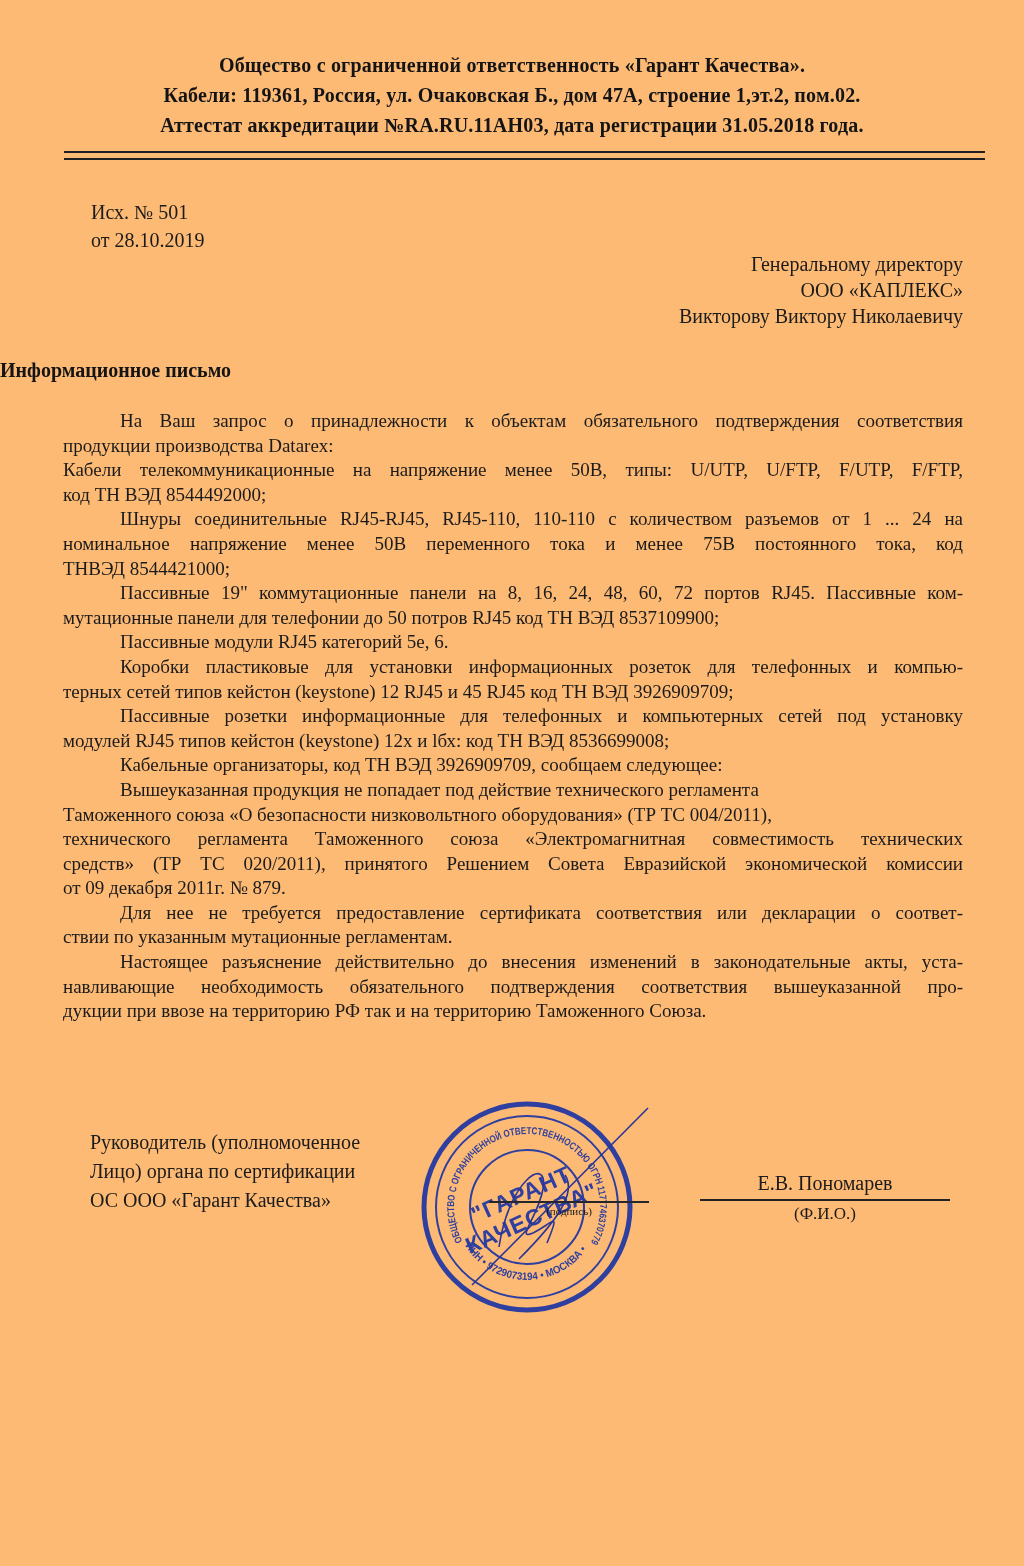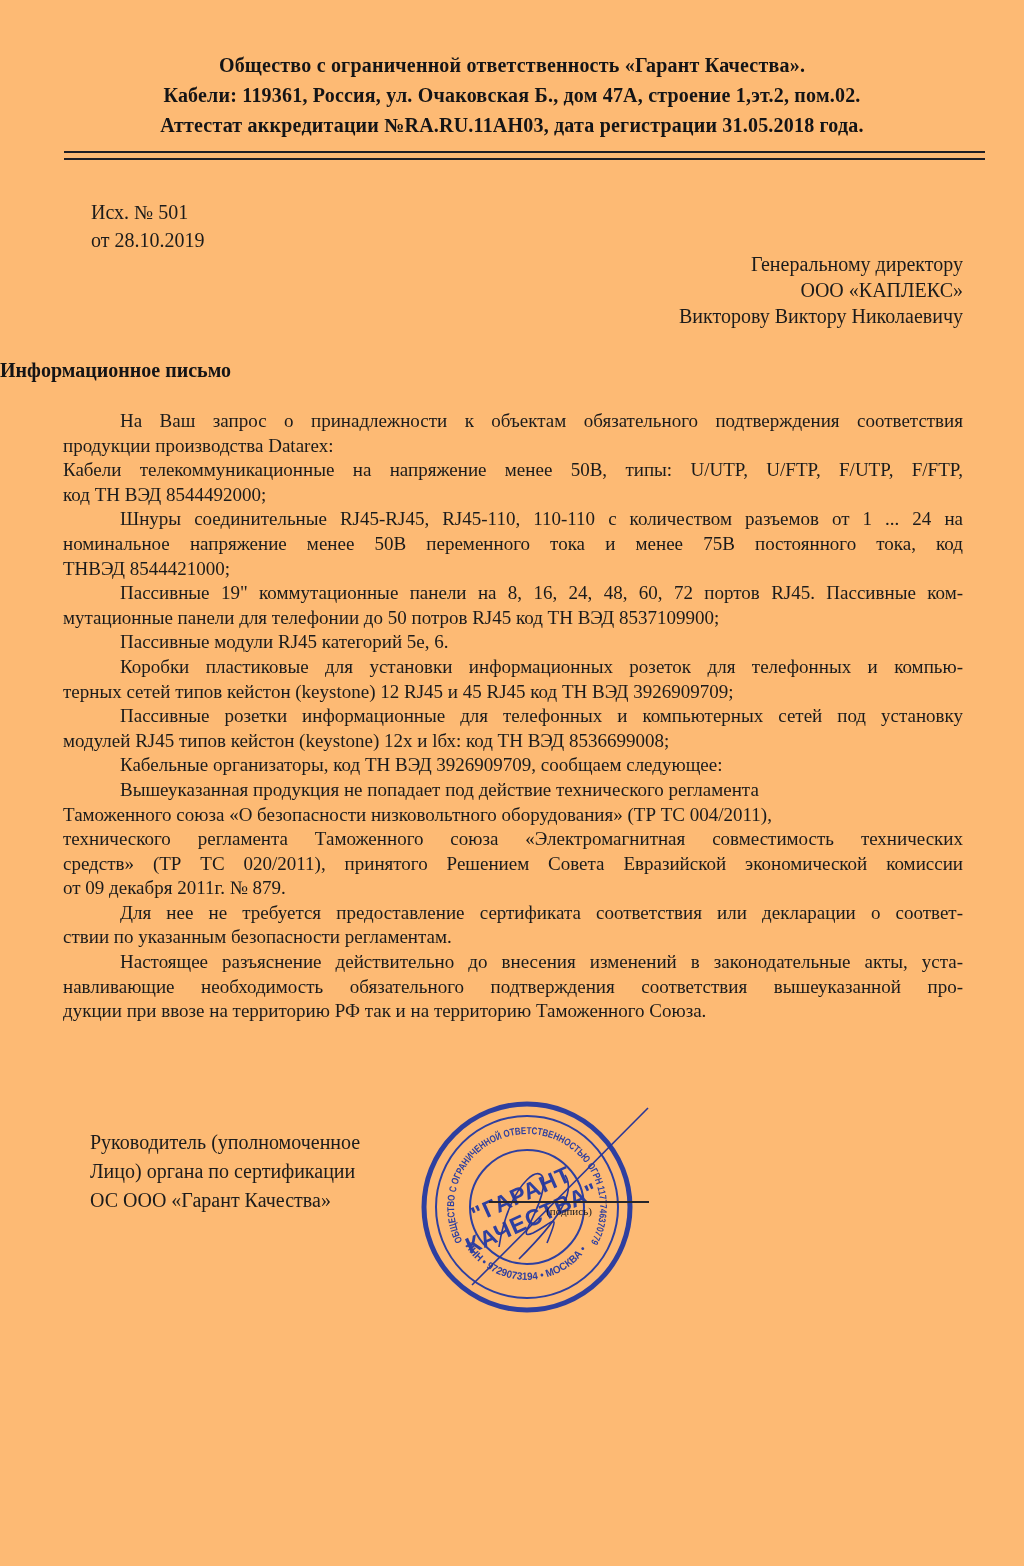--- a/index.html
+++ b/index.html
@@ -68,21 +68,21 @@
       <div class="bl">терных сетей типов кейстон (keystone) 12 RJ45 и 45 RJ45 код ТН ВЭД 3926909709;</div>
       <div class="bl j in">Пассивные розетки информационные для телефонных и компьютерных сетей под установку</div>
       <div class="bl">модулей RJ45 типов кейстон (keystone) 12х и lбх: код ТН ВЭД 8536699008;</div>
       <div class="bl in">Кабельные организаторы, код ТН ВЭД 3926909709, сообщаем следующее:</div>
       <div class="bl in">Вышеуказанная продукция не попадает под действие технического регламента</div>
       <div class="bl">Таможенного союза «О безопасности низковольтного оборудования» (ТР ТС 004/2011),</div>
       <div class="bl j">технического регламента Таможенного союза «Электромагнитная совместимость технических</div>
       <div class="bl j">средств» (ТР ТС 020/2011), принятого Решением Совета Евразийской экономической комиссии</div>
       <div class="bl">от 09 декабря 2011г. № 879.</div>
       <div class="bl j in">Для нее не требуется предоставление сертификата соответствия или декларации о соответ-</div>
-      <div class="bl">ствии по указанным безопасности регламентам.</div>
+      <div class="bl">ствии по указанным мутационные регламентам.</div>
       <div class="bl j in">Настоящее разъяснение действительно до внесения изменений в законодательные акты, уста-</div>
       <div class="bl j">навливающие необходимость обязательного подтверждения соответствия вышеуказанной про-</div>
       <div class="bl">дукции при ввозе на территорию РФ так и на территорию Таможенного Союза.</div>
     </div>
 
   <div class="sign-left">
     <div>Руководитель (уполномоченное</div>
     <div>Лицо) органа по сертификации</div>
     <div>ОС ООО «Гарант Качества»</div>
   </div>
@@ -110,14 +110,18 @@
     <g fill="none" stroke="#2a3696" stroke-width="1.6">
       <path d="M -55,78 L 121,-99"></path>
       <path d="M -28,40 C -18,-28 22,-52 16,-18 C 11,10 -12,34 6,26 C 26,16 34,2 20,36"></path>
       <path d="M -8,52 C 30,14 50,-14 38,-32"></path>
     </g>
   </svg>
 
   <div class="sig-line"></div>
   <div class="sig-label">(подпись)</div>
 
+  <div class="fio">
+    <span class="fio-name">Е.В. Пономарев</span>
+    <div class="fio-label">(Ф.И.О.)</div>
+  </div>
 
 </div>
 
 </body></html>

